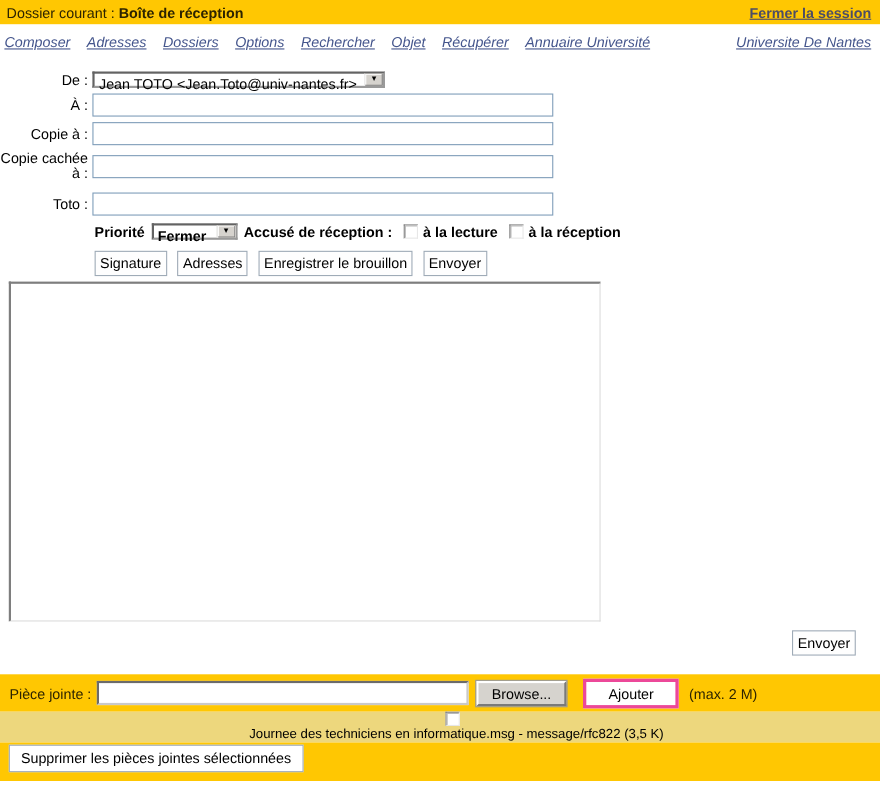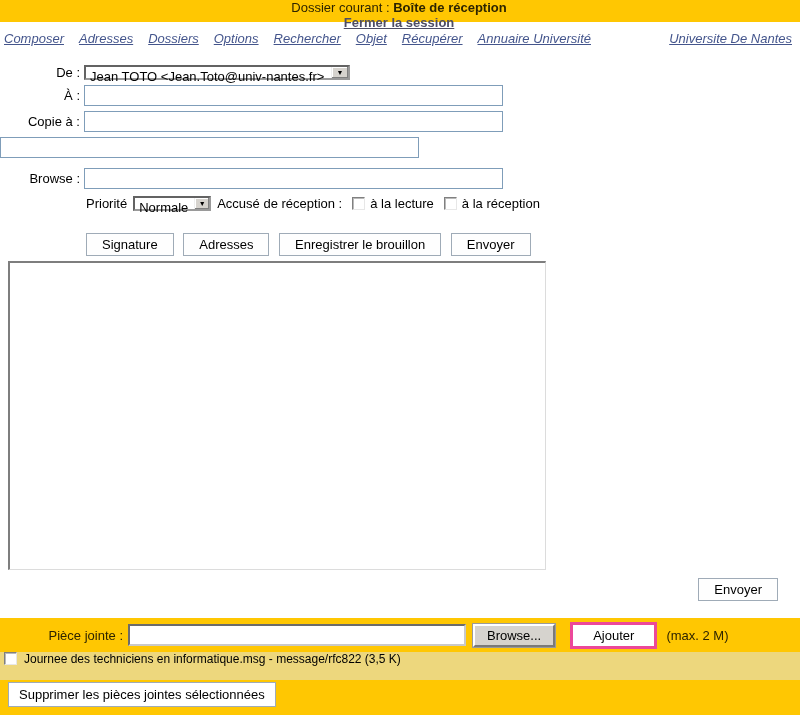--- a/index.html
+++ b/index.html
@@ -15,21 +15,20 @@
   a { text-decoration: underline; cursor: pointer; }
 
   
   .topbar {
     background: #FFC702;
     height: 22px;
     display: flex;
     justify-content: space-between;
     align-items: center;
     padding: 0 8px 0 6px;
-    flex-direction: column;
   }
   .topbar .left { color: #2d2400; }
   .topbar .left b { color: #2d2400; }
   .topbar .logout {
     color: #4d4d66;
     font-weight: bold;
     font-size: 13px;
   }
 
   
@@ -102,30 +101,30 @@
     width: 13px; height: 13px;
     background: #fff;
     border: 1px solid;
     border-color: #808080 #e7e7e7 #e7e7e7 #808080;
     box-shadow: inset 1px 1px 0 #b9b9b9;
     vertical-align: -2px;
     cursor: pointer;
     flex: none;
   }
 
-  .priority-row { margin-top: 7px; margin-bottom: 22px; }
+  .priority-row { margin-top: 7px; margin-bottom: 10px; font-weight: bold; }
   .priority-row span.lbl { white-space: nowrap; }
   .priority-row .cb { margin: 0 5px 0 10px; }
 
   .btn {
     font-family: "Liberation Sans", sans-serif;
     font-size: 13px;
     background: #fefefe;
     border: 1px solid #9fabb7;
-    padding: 3px 15px;
+    padding: 3px 4px;
     cursor: pointer;
     color: #000;
   }
   .btnrow { margin-left: 86px; margin-bottom: 5px; }
   .btnrow .btn { margin-right: 6px; }
 
   textarea.bodyarea {
     display: block;
     margin-left: 8px;
     width: 538px; height: 309px;
@@ -146,21 +145,21 @@
 
   
   .attach { margin-top: 17px; }
   .attach-row1 {
     background: #FFC702;
     height: 34px;
     display: flex;
     align-items: center;
   }
   .attach-label {
-    width: 128px;
+    width: 88px;
     text-align: right;
     padding-right: 5px;
     flex: none;
     color: #2d2400;
   }
   .attach-input {
     width: 338px; height: 22px;
     border: 2px solid #6b6b6b;
     border-right-color: #c9c9c9;
     border-bottom-color: #c9c9c9;
@@ -189,23 +188,24 @@
     font-family: "Liberation Sans", sans-serif;
     font-size: 13px;
     cursor: pointer;
   }
   .attach-max { margin-left: 9px; color: #2d2400; }
 
   .attach-row2 {
     background: #EDD77D;
     height: 28px;
     display: flex;
-    align-items: flex-start;
-    padding-left: 4px;
+    align-items: center;
+    padding-left: 30px;
     font-size: 12px;
+    flex-direction: column;
   }
   .attach-row2 .cb { margin-right: 7px; }
 
   .attach-row3 {
     background: #FFC702;
     height: 35px;
     padding: 2px 0 0 8px;
   }
   .btn-delete {
     background: #fff;
@@ -254,32 +254,33 @@
     <div class="flabel">À :</div>
     <input class="txt" type="text" value="" style="">
   </div>
 
   <div class="frow">
     <div class="flabel">Copie à :</div>
     <input class="txt" type="text" value="" style="">
   </div>
 
   <div class="frow">
+    <div class="flabel"><span>Copie cachée</span><br><span>à :</span></div>
     <input class="txt" type="text" value="" style="">
   </div>
 
   <div class="frow" style="margin-top:10px;">
-    <div class="flabel">Browse :</div>
+    <div class="flabel">Toto :</div>
     <input class="txt" type="text" value="" style="">
   </div>
 
   <div class="frow priority-row" style="margin-left:86px;">
     <span class="lbl">Priorité</span>
     <span class="sel sel-priority">
-      <span class="sel-text">Normale</span>
+      <span class="sel-text">Fermer</span>
       <span class="sel-arrow">▼</span>
     </span>
     <span class="lbl">Accusé de réception :</span>
     <span class="cb"></span>
     <span class="lbl">à la lecture</span>
     <span class="cb"></span>
     <span class="lbl">à la réception</span>
   </div>
 
   <div class="btnrow">

